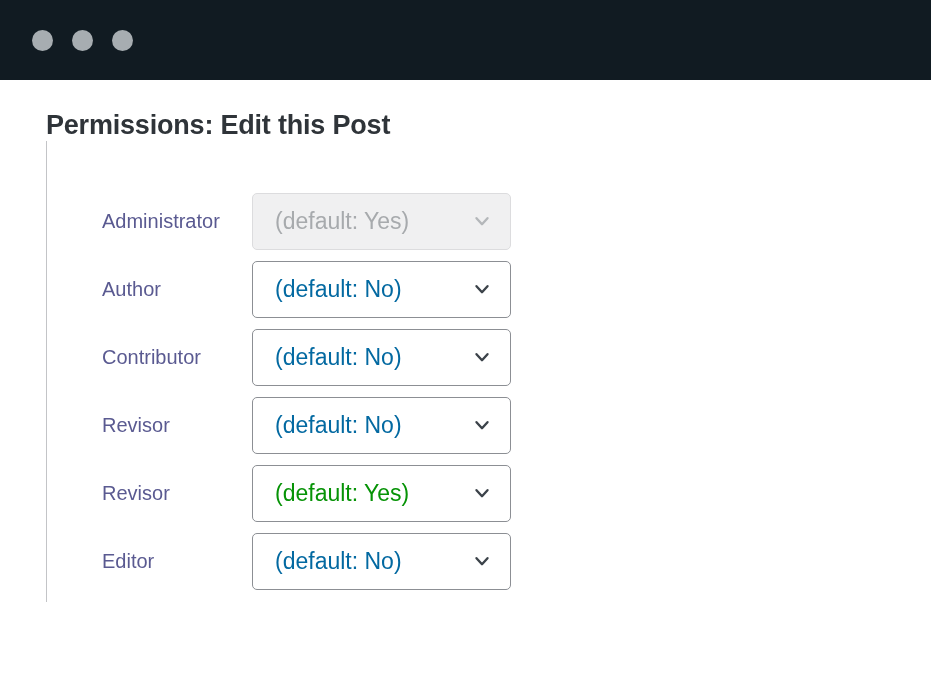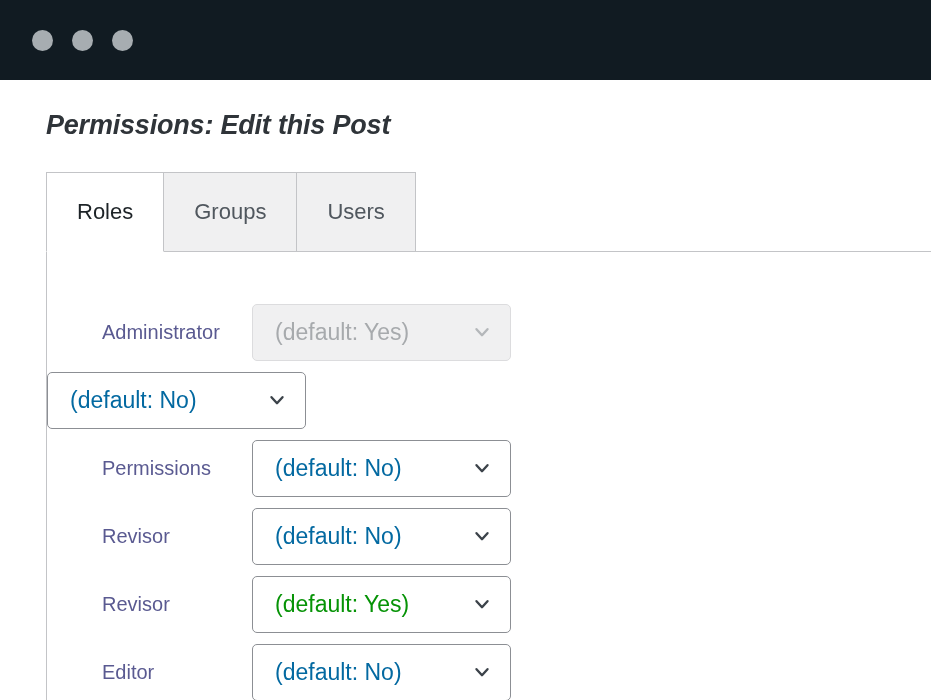--- a/index.html
+++ b/index.html
@@ -44,21 +44,20 @@
     box-sizing: border-box;
   }
 
   .page-title {
     font-size: 27px;
     font-weight: bold;
     color: #2f3439;
     letter-spacing: -0.2px;
     margin: 0;
     padding: 30px 0 0 46px;
-    font-style: italic;
   }
 
   
   .tabs-wrap {
     position: relative;
     margin-top: 31px;
     padding-left: 46px;
     height: 80px;
     box-sizing: border-box;
   }
@@ -169,60 +168,47 @@
     <span class="dot"></span>
     <span class="dot"></span>
     <span class="dot"></span>
   </div>
 </div>
 
 <div class="page">
 
   <h1 class="page-title">Permissions: Edit this Post</h1>
 
-  <div class="tabs-wrap">
-    <div class="tabs" id="tabs-container">
-        <div class="tab active">
-          <span>Roles</span>
-        </div>
-        <div class="tab">
-          <span>Groups</span>
-        </div>
-        <div class="tab">
-          <span>Users</span>
-        </div>
-      </div>
-    <div class="tabs-baseline"></div>
-  </div>
 
   <div class="panel">
     <div class="rows" id="rows-container">
         <div class="perm-row">
           <div class="role-label">Administrator</div>
           <div class="select disabled">
             <span class="select-value v-disabled">(default: Yes)</span>
             <span>
               <svg class="chev" viewBox="0 0 24 24" fill="none" stroke-width="2.6" stroke-linecap="round" stroke-linejoin="round">
                 <path d="M6 9 L12 15.5 L18 9"></path>
               </svg>
             </span>
           </div>
         </div>
         <div class="perm-row">
-          <div class="select">
-            <span class="select-value v-no">(default: No)</span>
-            <span>
-              <svg class="chev" viewBox="0 0 24 24" fill="none" stroke-width="2.6" stroke-linecap="round" stroke-linejoin="round">
-                <path d="M6 9 L12 15.5 L18 9"></path>
-              </svg>
-            </span>
-          </div>
-        </div>
-        <div class="perm-row">
-          <div class="role-label">Permissions</div>
+          <div class="role-label">Author</div>
+          <div class="select">
+            <span class="select-value v-no">(default: No)</span>
+            <span>
+              <svg class="chev" viewBox="0 0 24 24" fill="none" stroke-width="2.6" stroke-linecap="round" stroke-linejoin="round">
+                <path d="M6 9 L12 15.5 L18 9"></path>
+              </svg>
+            </span>
+          </div>
+        </div>
+        <div class="perm-row">
+          <div class="role-label">Contributor</div>
           <div class="select">
             <span class="select-value v-no">(default: No)</span>
             <span>
               <svg class="chev" viewBox="0 0 24 24" fill="none" stroke-width="2.6" stroke-linecap="round" stroke-linejoin="round">
                 <path d="M6 9 L12 15.5 L18 9"></path>
               </svg>
             </span>
           </div>
         </div>
         <div class="perm-row">

